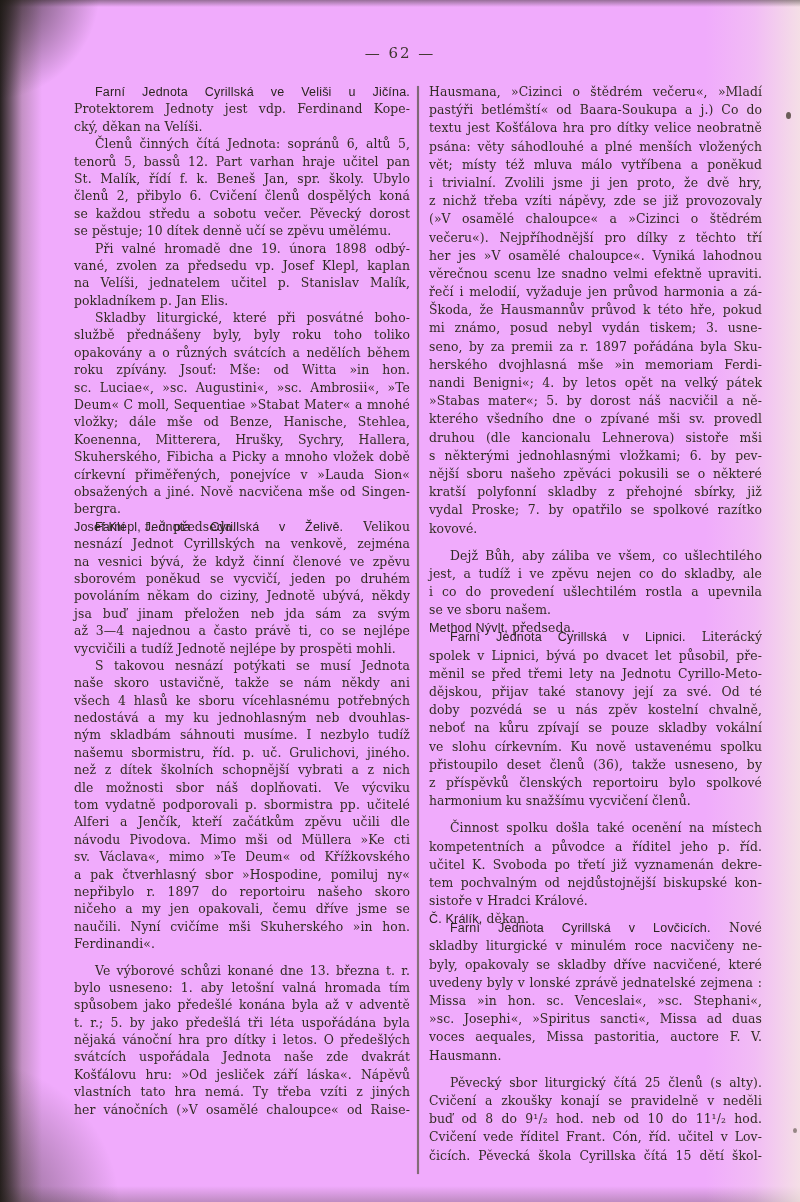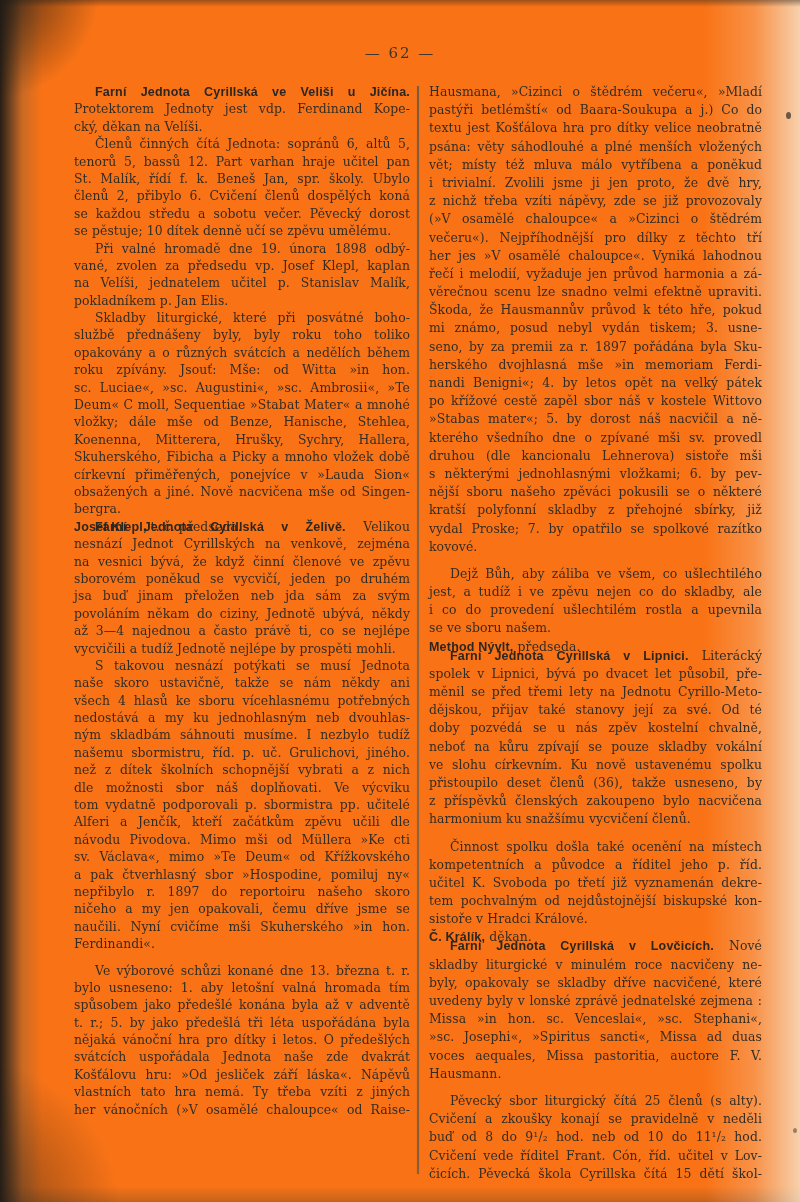--- a/index.html
+++ b/index.html
@@ -1,17 +1,17 @@
 <!DOCTYPE html>
 <html lang="cs"><head>
 <meta charset="utf-8">
 <style>
   html,body{margin:0;padding:0;}
   body{width:800px;height:1202px;overflow:hidden;font-family:"DejaVu Serif","Liberation Serif",serif;}
-  .page{position:relative;width:800px;height:1202px;background:#f97316;overflow:hidden;}
+  .page{position:relative;width:800px;height:1202px;background:#f0abfc;overflow:hidden;}
   .scan-shading{position:absolute;inset:0;pointer-events:none;
     background-image:
       radial-gradient(circle at -30px 1210px, rgba(35,30,24,.60), rgba(35,30,24,0) 150px),
       radial-gradient(circle at -10px -10px, rgba(30,26,21,.85), rgba(30,26,21,0) 110px),
       linear-gradient(90deg, rgba(28,25,21,.95) 0px, rgba(48,43,36,.72) 9px, rgba(92,82,67,.30) 22px, rgba(92,82,67,0) 42px),
       linear-gradient(180deg, rgba(42,37,30,.45) 0px, rgba(42,37,30,0) 7px),
       linear-gradient(270deg, rgba(246,240,223,.75) 0px, rgba(246,240,223,.25) 45px, rgba(246,240,223,0) 95px),
       linear-gradient(0deg, rgba(62,55,44,.28) 0px, rgba(62,55,44,0) 16px);
   }
   .pageno{position:absolute;top:44px;left:0;width:800px;text-align:center;
@@ -22,21 +22,21 @@
   .col-left{left:74px;top:83px;width:336px;}
   .col-right{left:429px;top:83px;width:333px;}
   .par{margin:0;}
   .par.gap{margin-top:9px;}
   .line{white-space:nowrap;text-align:justify;text-align-last:justify;overflow:visible;}
   .col-left .line{height:17.4px;line-height:17.4px;}
   .col-right .line{height:18.2px;line-height:18.2px;}
   .line.last{text-align-last:left;}
   .line.indent{padding-left:21px;}
   .line.split{display:flex;justify-content:space-between;align-items:baseline;text-align-last:auto;flex-direction:column;}
-  .h{font-family:"Liberation Sans","DejaVu Sans",sans-serif;font-weight:700;font-size:12.5px;color:#2b2620;letter-spacing:.2px;}
+  .h{font-family:"Liberation Sans","DejaVu Sans",sans-serif;font-weight:400;font-size:12.5px;color:#2b2620;letter-spacing:.2px;}
   .speck{position:absolute;border-radius:50%;background:#473f33;}
   .speck1{left:786px;top:112px;width:5px;height:7px;opacity:.8;}
   .speck2{left:793px;top:1128px;width:4px;height:5px;opacity:.55;}
 </style>
 </head>
 <body>
 
 <div class="page">
   <div class="scan-shading"></div>
   <div class="pageno">— 62 —</div>
@@ -76,22 +76,22 @@
         <div class="line split">
           <span>bergra.</span>
           <span><span class="h">Josef Klepl,</span><span> t. č. předseda.</span></span>
         </div>
       </div>
       <div class="par">
         <div class="line indent"><span class="h">Farní Jednota Cyrillská v Želivě.</span> Velikou</div>
         <div class="line">nesnází Jednot Cyrillských na venkově, zejména</div>
         <div class="line">na vesnici bývá, že když činní členové ve zpěvu</div>
         <div class="line">sborovém poněkud se vycvičí, jeden po druhém</div>
+        <div class="line">povoláním někam do ciziny, Jednotě ubývá, někdy</div>
         <div class="line">jsa buď jinam přeložen neb jda sám za svým</div>
-        <div class="line">povoláním někam do ciziny, Jednotě ubývá, někdy</div>
         <div class="line">až 3—4 najednou a často právě ti, co se nejlépe</div>
         <div class="line last">vycvičili a tudíž Jednotě nejlépe by prospěti mohli.</div>
       </div>
       <div class="par">
         <div class="line indent">S takovou nesnází potýkati se musí Jednota</div>
         <div class="line">naše skoro ustavičně, takže se nám někdy ani</div>
         <div class="line">všech 4 hlasů ke sboru vícehlasnému potřebných</div>
         <div class="line">nedostává a my ku jednohlasným neb dvouhlas-</div>
         <div class="line">ným skladbám sáhnouti musíme. I nezbylo tudíž</div>
         <div class="line">našemu sbormistru, říd. p. uč. Grulichovi, jiného.</div>
@@ -124,28 +124,27 @@
         <div class="line">Hausmana, »Cizinci o štědrém večeru«, »Mladí</div>
         <div class="line">pastýři betlémští« od Baara-Soukupa a j.) Co do</div>
         <div class="line">textu jest Košťálova hra pro dítky velice neobratně</div>
         <div class="line">psána: věty sáhodlouhé a plné menších vložených</div>
         <div class="line">vět; místy též mluva málo vytříbena a poněkud</div>
         <div class="line">i trivialní. Zvolili jsme ji jen proto, že dvě hry,</div>
         <div class="line">z nichž třeba vzíti nápěvy, zde se již provozovaly</div>
         <div class="line">(»V osamělé chaloupce« a »Cizinci o štědrém</div>
         <div class="line">večeru«). Nejpříhodnější pro dílky z těchto tří</div>
         <div class="line">her jes »V osamělé chaloupce«. Vyniká lahodnou</div>
+        <div class="line">věrečnou scenu lze snadno velmi efektně upraviti.</div>
         <div class="line">řečí i melodií, vyžaduje jen průvod harmonia a zá-</div>
-        <div class="line">věrečnou scenu lze snadno velmi efektně upraviti.</div>
         <div class="line">Škoda, že Hausmannův průvod k této hře, pokud</div>
         <div class="line">mi známo, posud nebyl vydán tiskem; 3. usne-</div>
         <div class="line">seno, by za premii za r. 1897 pořádána byla Sku-</div>
         <div class="line">herského dvojhlasná mše »in memoriam Ferdi-</div>
         <div class="line">nandi Benigni«; 4. by letos opět na velký pátek</div>
-        <div class="line">po křížové cestě zapěl sbor náš v kostele Wittovo</div>
         <div class="line">»Stabas mater«; 5. by dorost náš nacvičil a ně-</div>
         <div class="line">kterého všedního dne o zpívané mši sv. provedl</div>
         <div class="line">druhou (dle kancionalu Lehnerova) sistoře mši</div>
         <div class="line">s některými jednohlasnými vložkami; 6. by pev-</div>
         <div class="line">nější sboru našeho zpěváci pokusili se o některé</div>
         <div class="line">kratší polyfonní skladby z přehojné sbírky, již</div>
         <div class="line">vydal Proske; 7. by opatřilo se spolkové razítko</div>
         <div class="line last">kovové.</div>
       </div>
       <div class="par gap">
@@ -159,21 +158,21 @@
       </div>
       <div class="par gap">
         <div class="line indent"><span class="h">Farní Jednota Cyrillská v Lipnici.</span> Literácký</div>
         <div class="line">spolek v Lipnici, bývá po dvacet let působil, pře-</div>
         <div class="line">měnil se před třemi lety na Jednotu Cyrillo-Meto-</div>
         <div class="line">dějskou, přijav také stanovy její za své. Od té</div>
         <div class="line">doby pozvédá se u nás zpěv kostelní chvalně,</div>
         <div class="line">neboť na kůru zpívají se pouze skladby vokální</div>
         <div class="line">ve slohu církevním. Ku nově ustavenému spolku</div>
         <div class="line">přistoupilo deset členů (36), takže usneseno, by</div>
-        <div class="line">z příspěvků členských zakoupeno bylo nacvičena</div>
+        <div class="line">z příspěvků členských reportoiru bylo spolkové</div>
         <div class="line last">harmonium ku snažšímu vycvičení členů.</div>
       </div>
       <div class="par gap">
         <div class="line indent">Činnost spolku došla také ocenění na místech</div>
         <div class="line">kompetentních a původce a říditel jeho p. říd.</div>
         <div class="line">učitel K. Svoboda po třetí již vyznamenán dekre-</div>
         <div class="line">tem pochvalným od nejdůstojnější biskupské kon-</div>
         <div class="line split">
           <span>sistoře v Hradci Králové.</span>
           <span><span class="h">Č. Králík,</span><span> děkan.</span></span>

